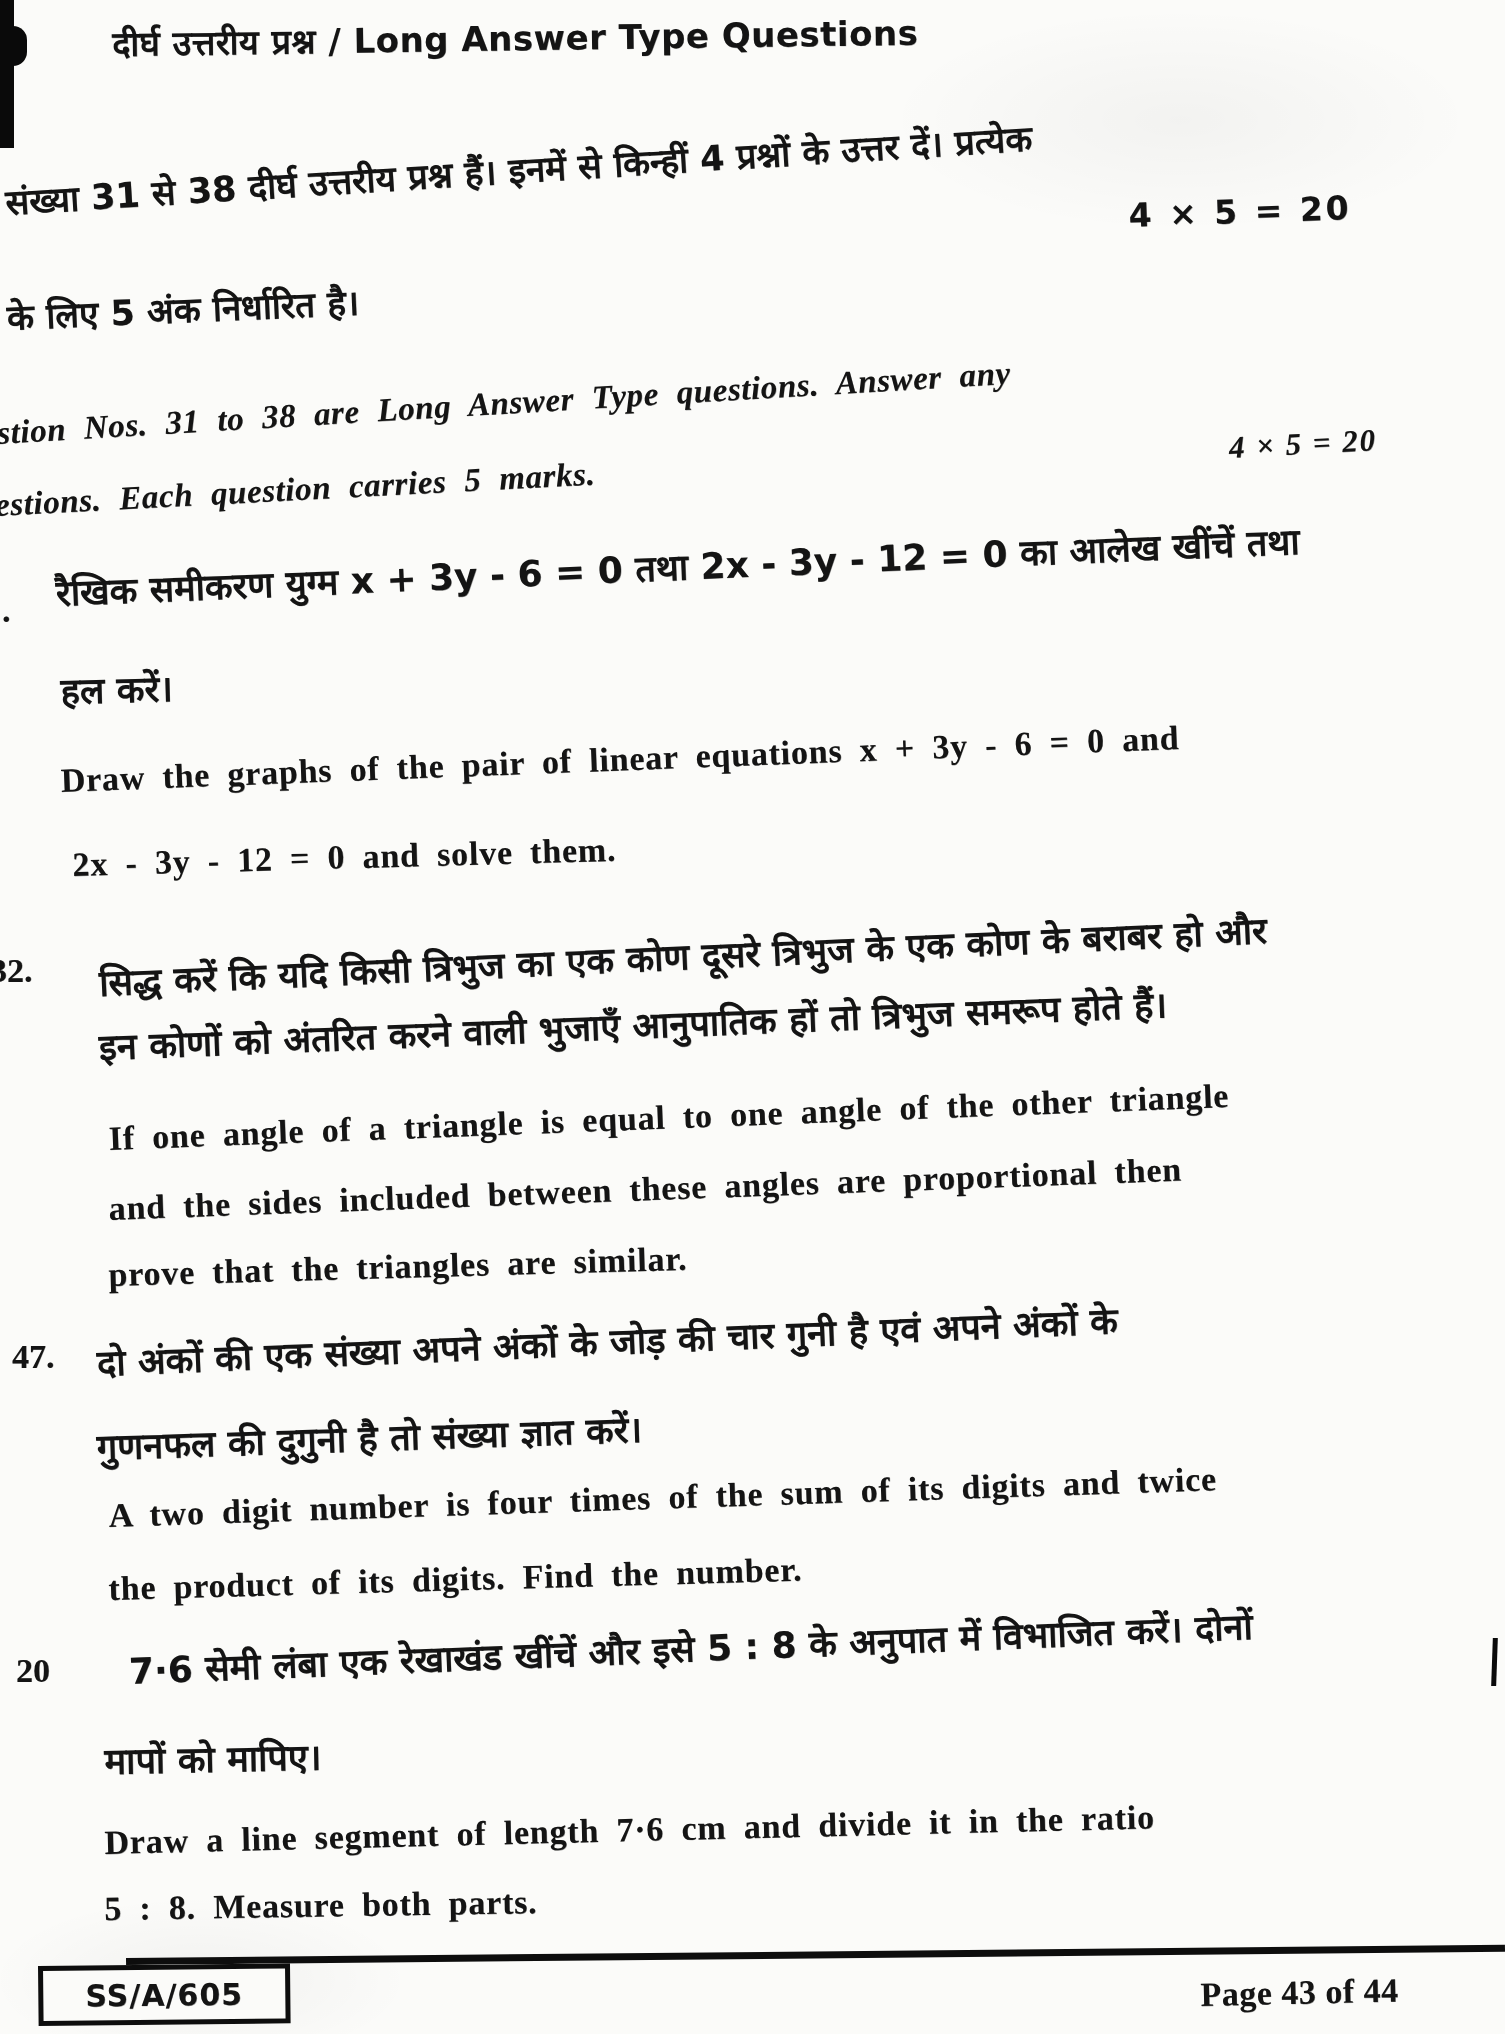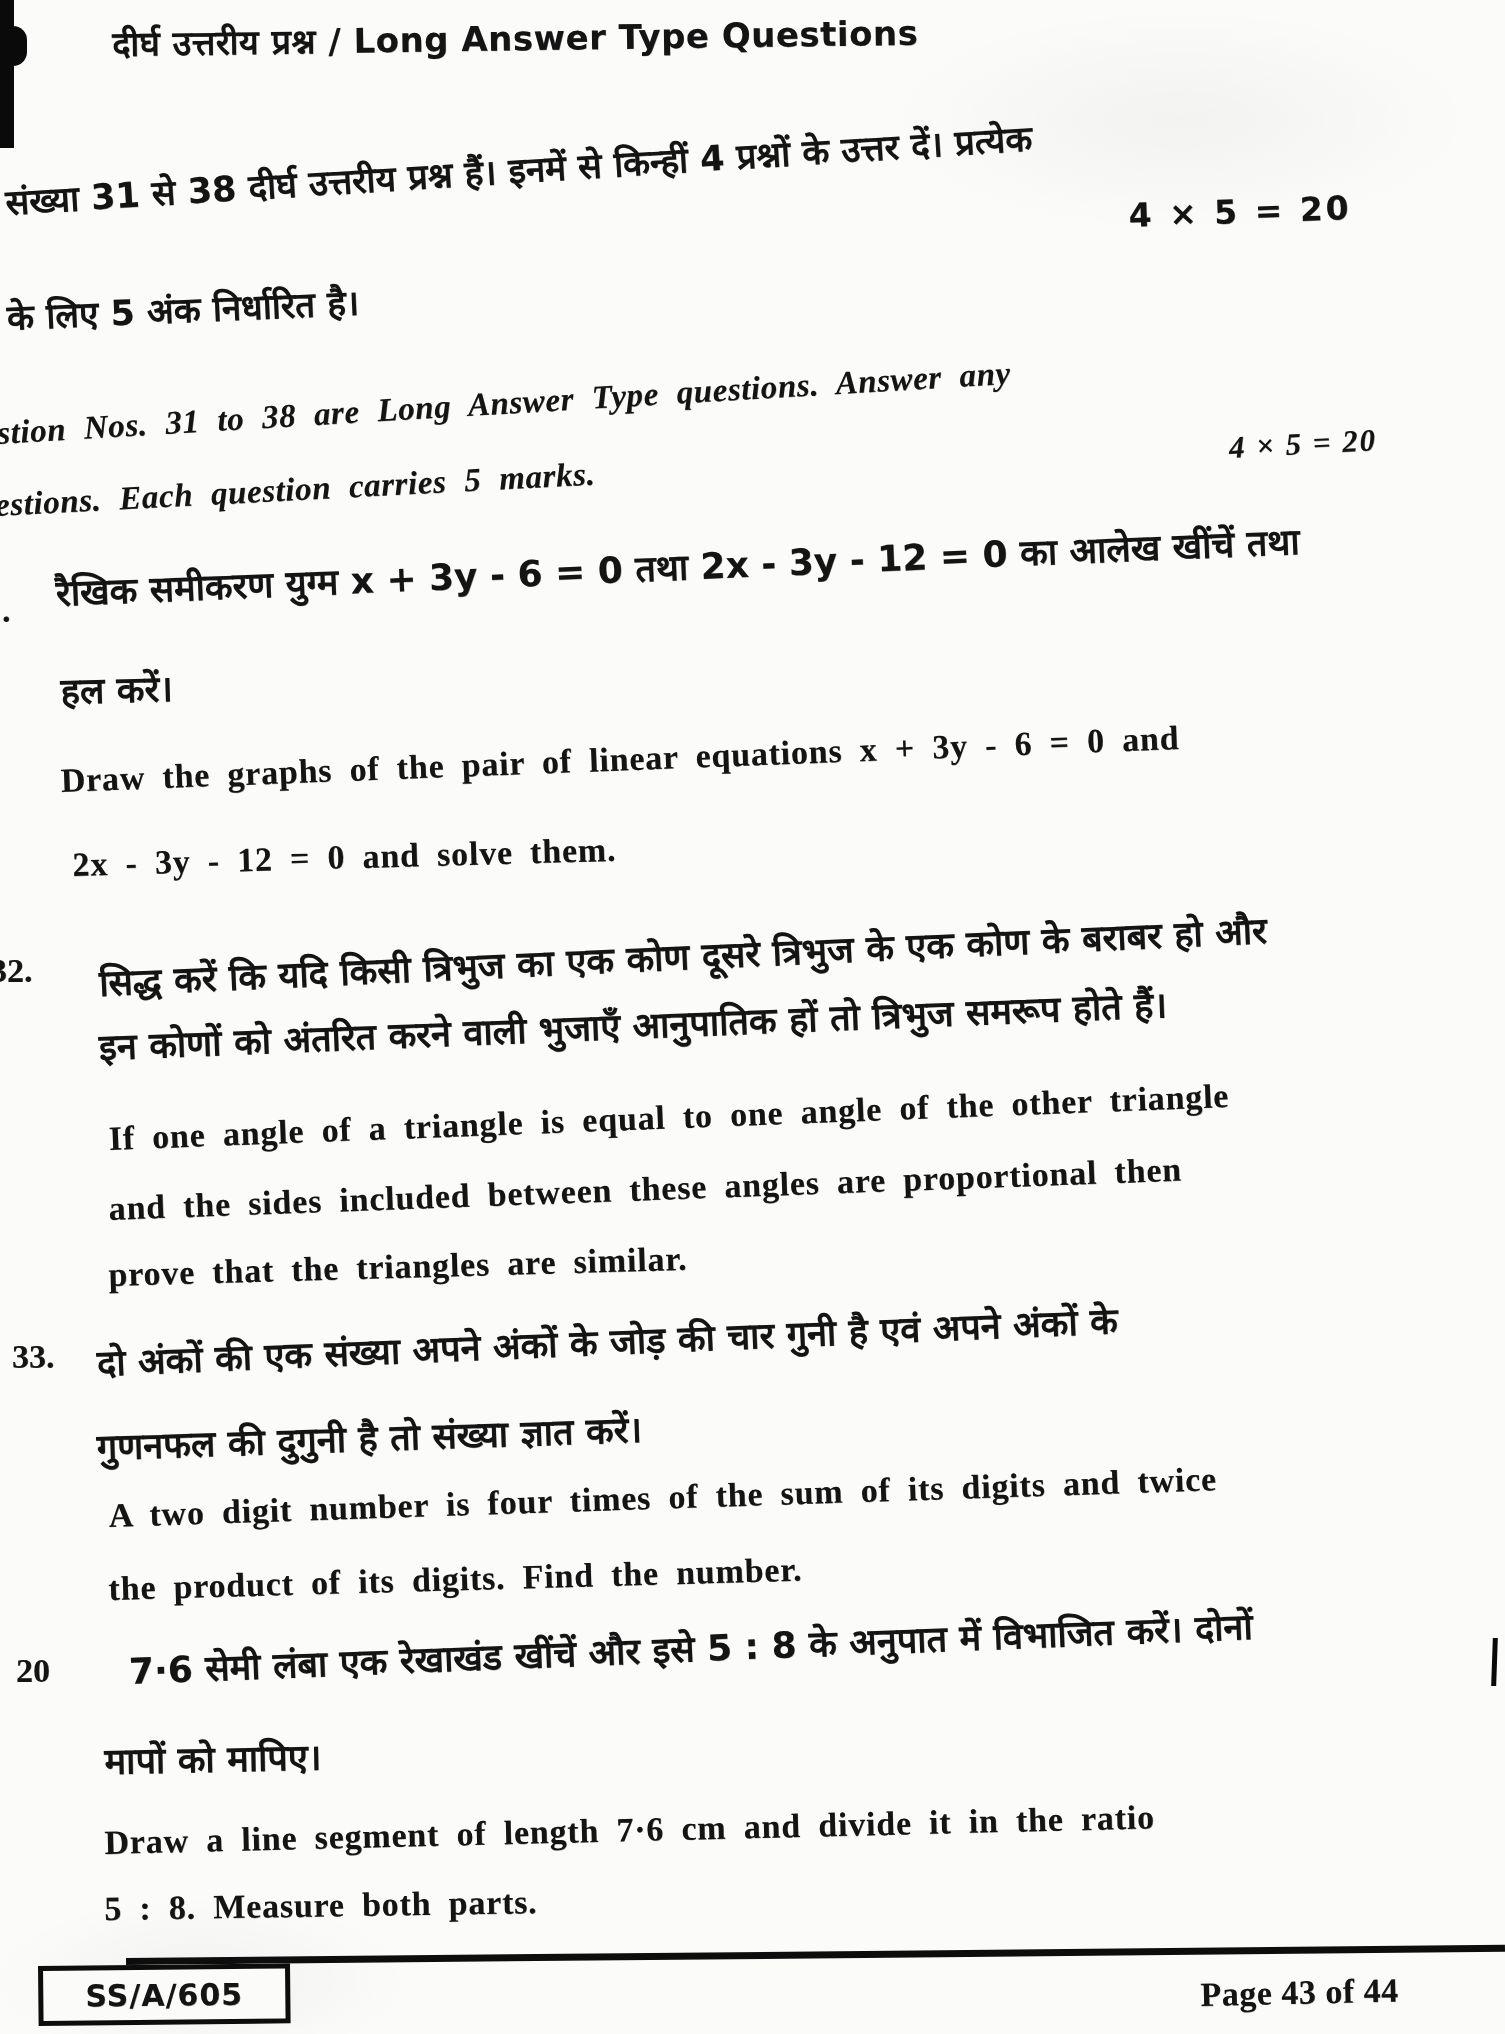--- a/index.html
+++ b/index.html
@@ -58,21 +58,21 @@
   <div class="abs txt en-q" style="left:60px;top:762px;transform:rotate(-2.2deg);">Draw the graphs of the pair of linear equations  x + 3y - 6 = 0  and</div>
   <div class="abs txt en-q" style="left:72px;top:846px;transform:rotate(-1.6deg);">2x - 3y - 12 = 0  and solve them.</div>
 
   <div class="abs txt qnum" style="left:-10px;top:952px;">32.</div>
   <div class="abs txt hi" style="left:98px;top:958px;transform:rotate(-2.6deg);">सिद्ध करें कि यदि किसी त्रिभुज का एक कोण दूसरे त्रिभुज के एक कोण के बराबर हो और</div>
   <div class="abs txt hi" style="left:98px;top:1022px;transform:rotate(-2.3deg);">इन कोणों को अंतरित करने वाली भुजाएँ आनुपातिक हों तो त्रिभुज समरूप होते हैं।</div>
   <div class="abs txt en-q" style="left:108px;top:1120px;transform:rotate(-2.2deg);">If one angle of a triangle is equal to one angle of the other triangle</div>
   <div class="abs txt en-q" style="left:108px;top:1190px;transform:rotate(-2.1deg);">and the sides included between these angles are proportional then</div>
   <div class="abs txt en-q" style="left:108px;top:1256px;transform:rotate(-1.6deg);">prove that the triangles are similar.</div>
 
-  <div class="abs txt qnum" style="left:12px;top:1338px;">33.</div>
+  <div class="abs txt qnum" style="left:12px;top:1338px;">47.</div>
   <div class="abs txt hi" style="left:96px;top:1338px;transform:rotate(-2.4deg);">दो अंकों की एक संख्या अपने अंकों के जोड़ की चार गुनी है एवं अपने अंकों के</div>
   <div class="abs txt hi" style="left:96px;top:1422px;transform:rotate(-1.9deg);">गुणनफल की दुगुनी है तो संख्या ज्ञात करें।</div>
   <div class="abs txt en-q" style="left:108px;top:1497px;transform:rotate(-1.9deg);">A two digit number is four times of the sum of its digits and twice</div>
   <div class="abs txt en-q" style="left:108px;top:1570px;transform:rotate(-1.6deg);">the product of its digits. Find the number.</div>
 
   <div class="abs txt qnum" style="left:16px;top:1652px;">20</div>
   <div class="abs txt hi" style="left:128px;top:1646px;transform:rotate(-2.3deg);">7·6 सेमी लंबा एक रेखाखंड खींचें और इसे 5 : 8 के अनुपात में विभाजित करें। दोनों</div>
   <div class="abs txt hi" style="left:104px;top:1736px;transform:rotate(-1.2deg);">मापों को मापिए।</div>
   <div class="abs txt en-q" style="left:104px;top:1824px;transform:rotate(-1.4deg);">Draw a line segment of length 7·6 cm and divide it in the ratio</div>
   <div class="abs txt en-q" style="left:104px;top:1890px;transform:rotate(-0.9deg);">5 : 8. Measure both parts.</div>

